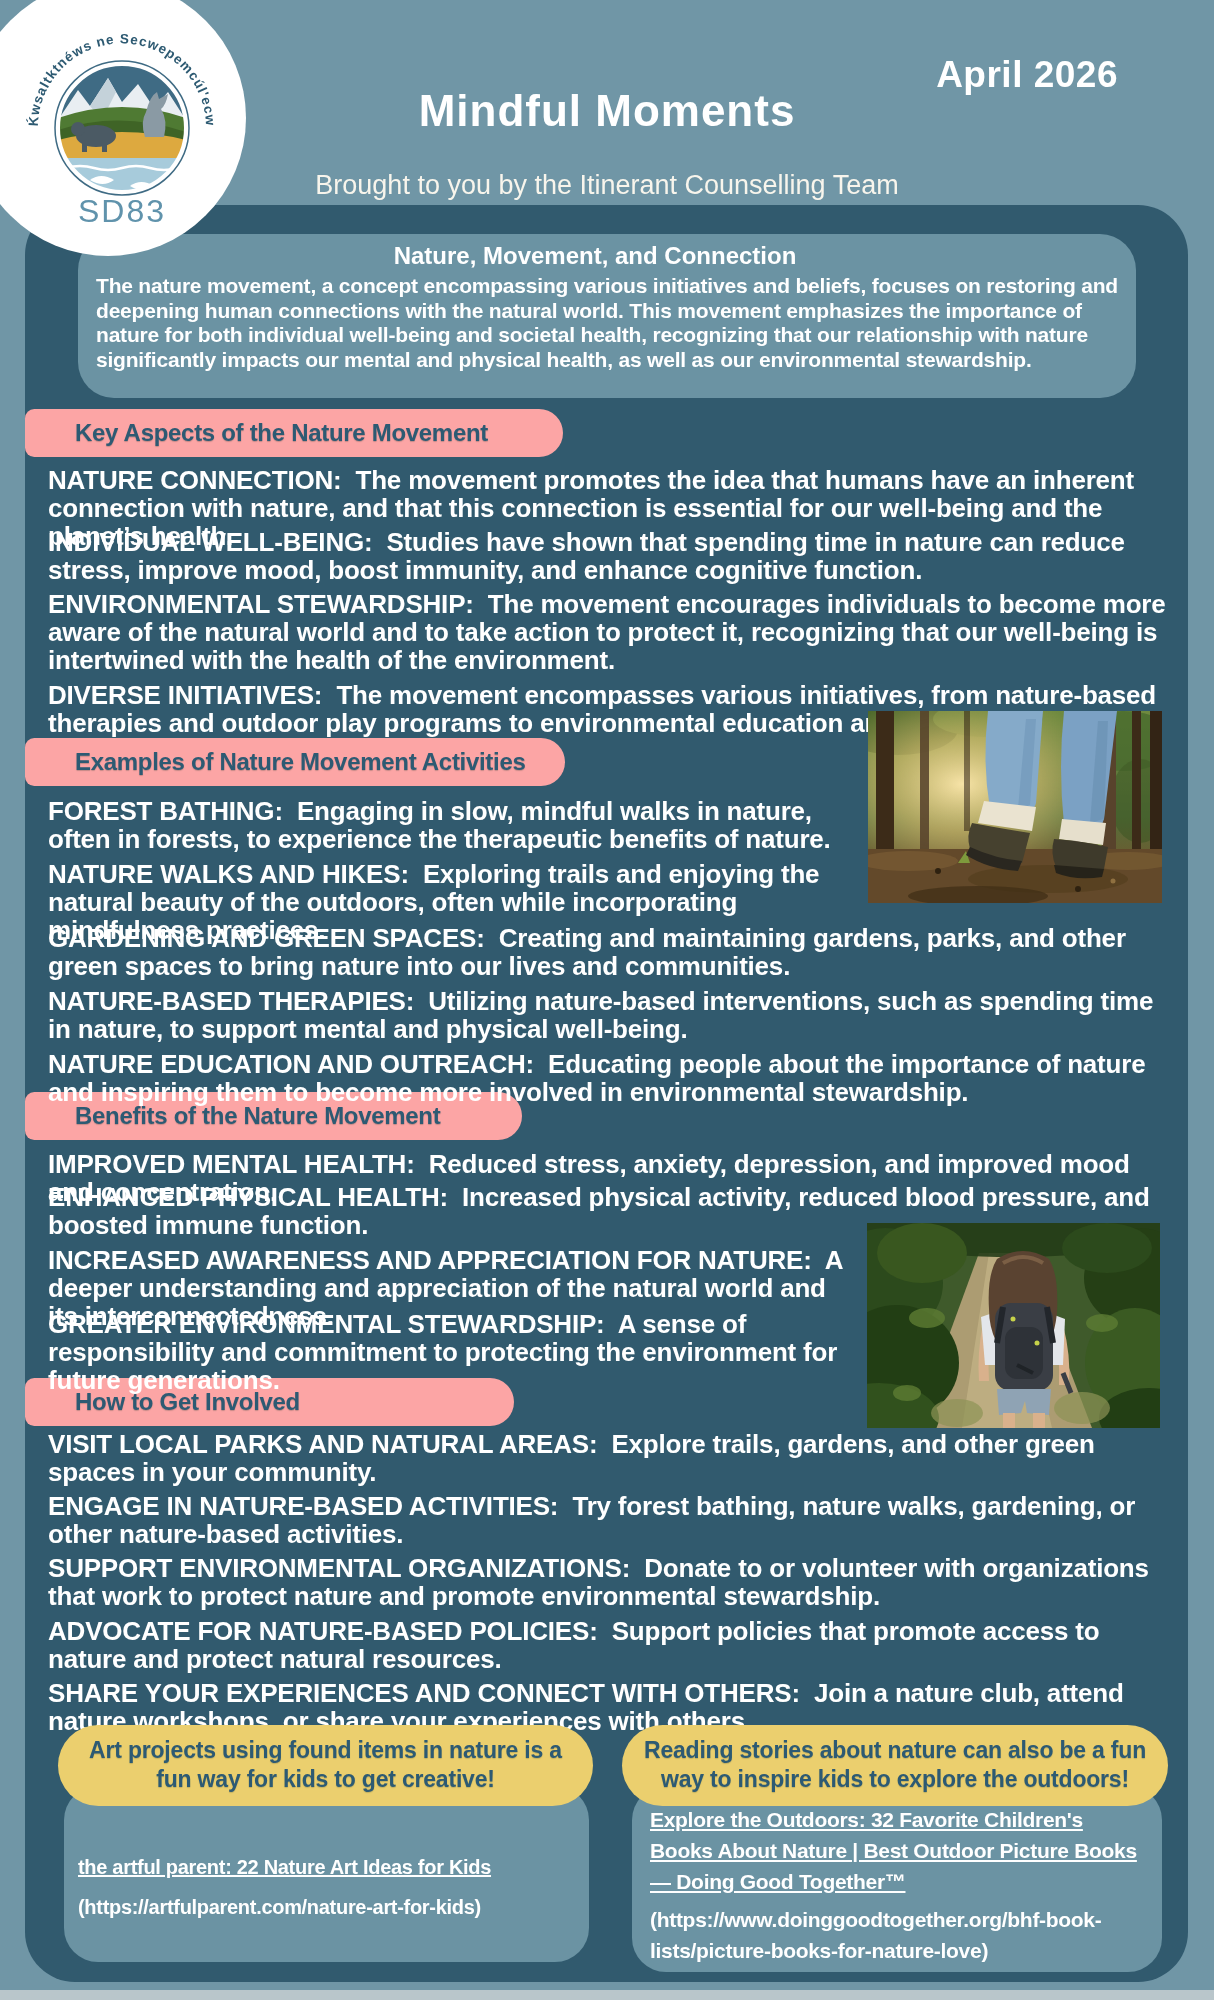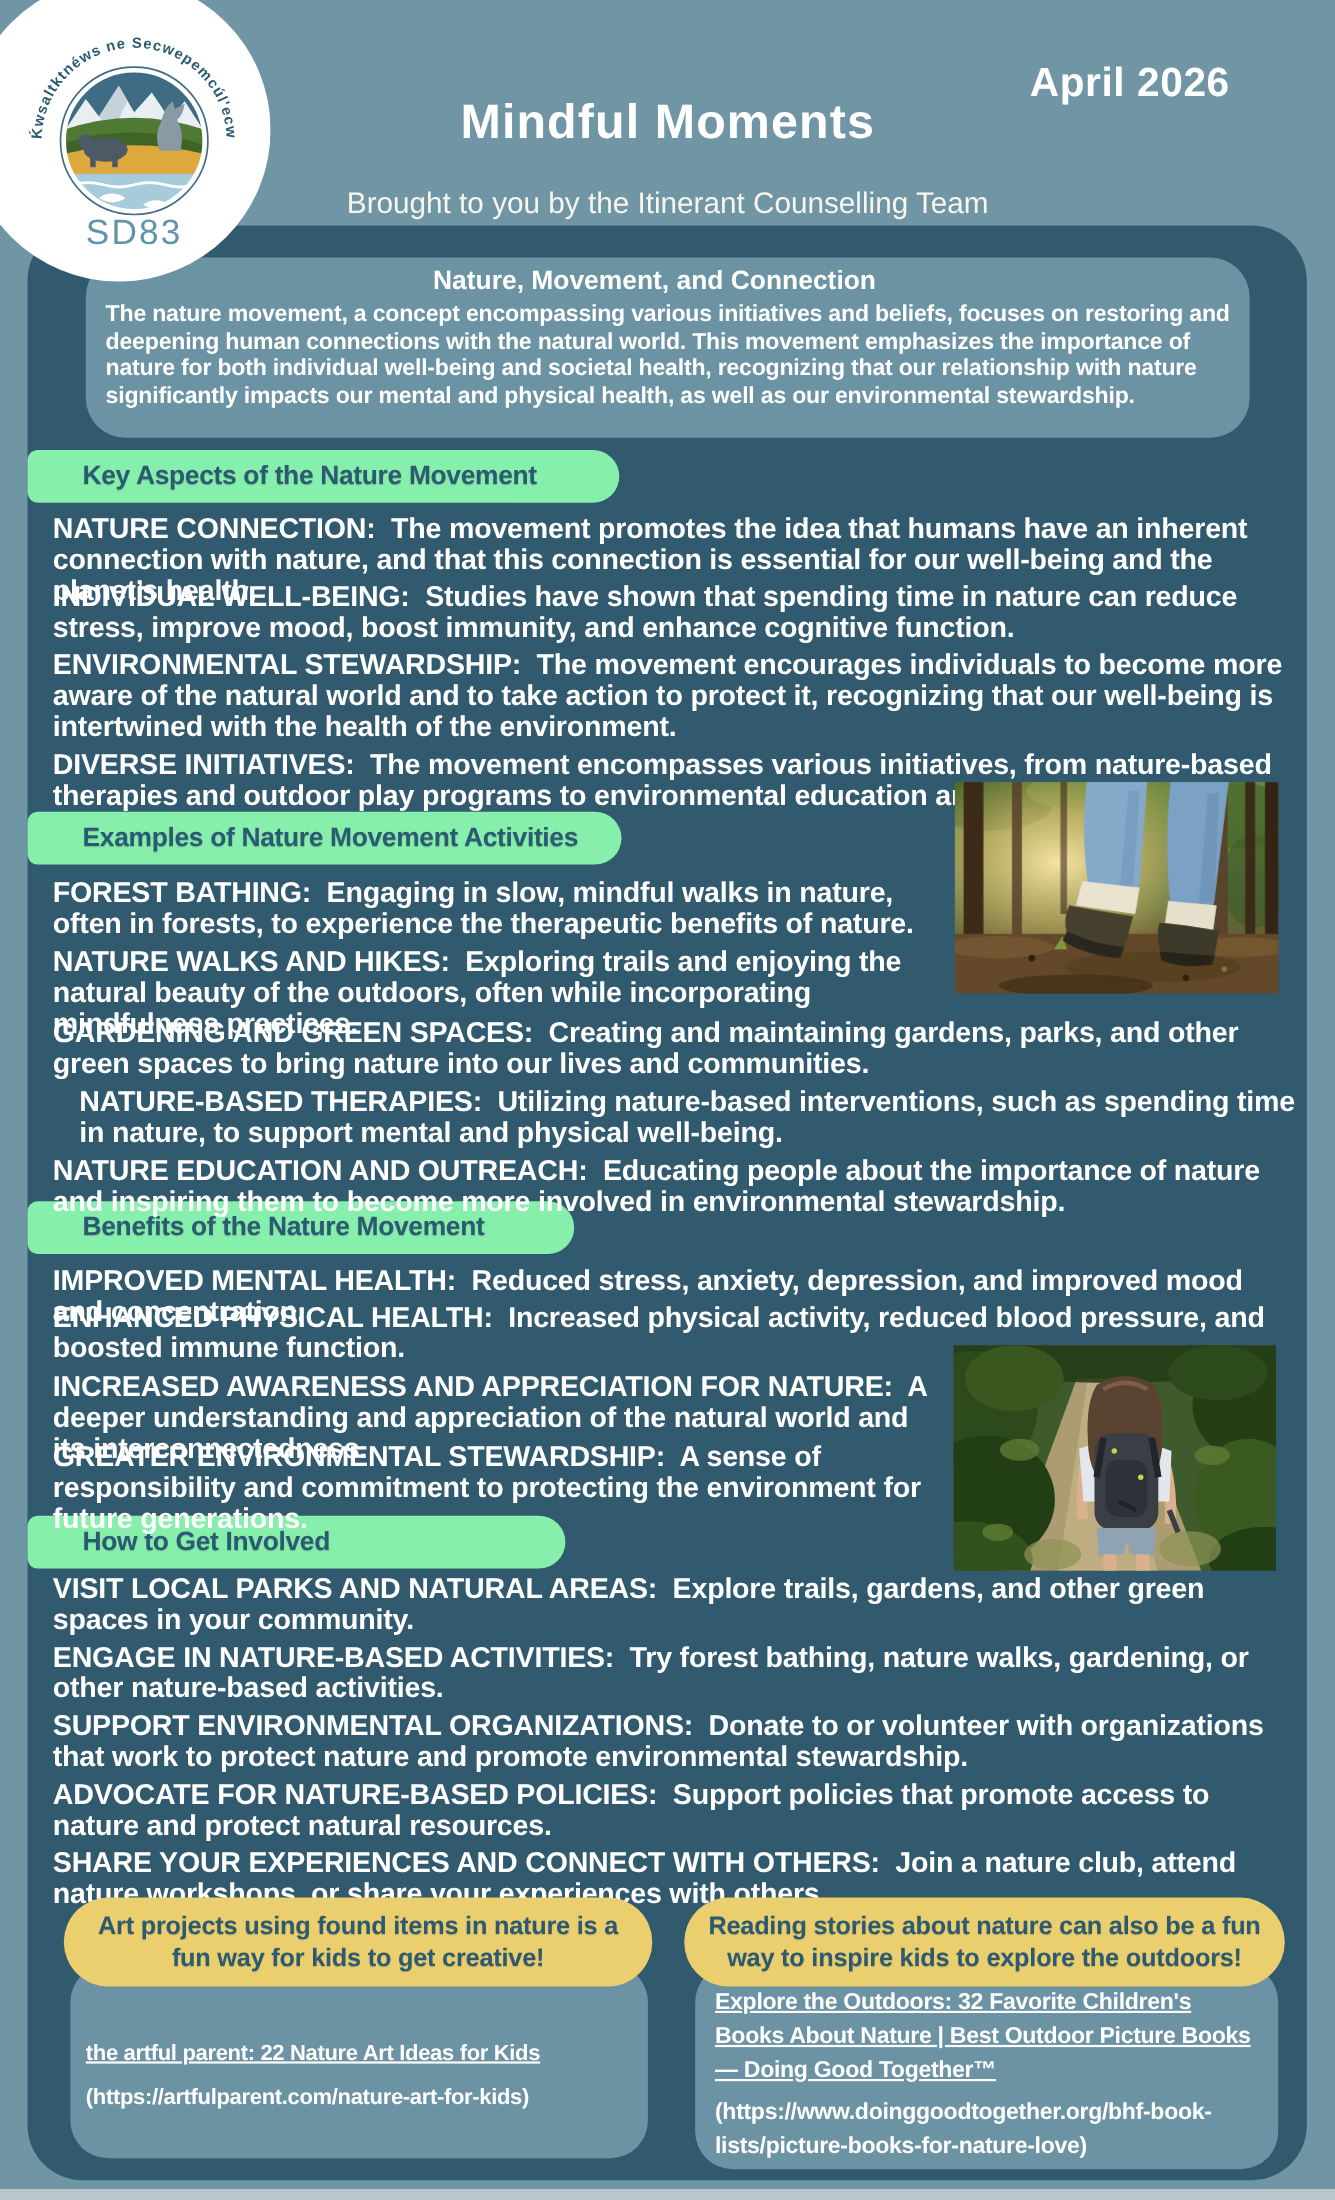--- a/index.html
+++ b/index.html
@@ -33,21 +33,21 @@
     position:absolute; left:66px; top:242px; width:1058px; text-align:center;
     color:#ffffff; font-size:24px; font-weight:bold;
   }
   .intro-body {
     position:absolute; left:96px; top:274px; width:1024px; margin:0;
     color:#ffffff; font-size:21px; line-height:24.5px; font-weight:bold;
     letter-spacing:-0.2px; white-space:pre-wrap;
   }
   .pill {
     position:absolute; left:25px; height:48px; box-sizing:border-box;
-    background:#86efac; border-radius:10px 26px 26px 10px;
+    background:#fca5a5; border-radius:10px 26px 26px 10px;
     color:#2d5a73; font-size:24px; font-weight:bold; line-height:48px;
     padding-left:50px; letter-spacing:-0.3px;
     text-shadow:0 1px 1px rgba(30,55,45,0.25);
   }
   .item {
     position:absolute; left:48px; margin:0;
     color:#ffffff; font-size:26px; line-height:28px; font-weight:bold;
     letter-spacing:-0.2px; white-space:pre-wrap;
   }
   .photo { position:absolute; display:block; }
@@ -135,21 +135,21 @@
   <div class="pill" style="top:1378px; width:489px;">How to Get Involved</div>
 
   <p class="item" style="top:466px; width:1125px;">NATURE CONNECTION:  The movement promotes the idea that humans have an inherent connection with nature, and that this connection is essential for our well-being and the planet’s health.</p>
   <p class="item" style="top:528px; width:1125px;">INDIVIDUAL WELL-BEING:  Studies have shown that spending time in nature can reduce stress, improve mood, boost immunity, and enhance cognitive function.</p>
   <p class="item" style="top:590px; width:1125px;">ENVIRONMENTAL STEWARDSHIP:  The movement encourages individuals to become more aware of the natural world and to take action to protect it, recognizing that our well-being is intertwined with the health of the environment.</p>
   <p class="item" style="top:681px; width:1125px;">DIVERSE INITIATIVES:  The movement encompasses various initiatives, from nature-based therapies and outdoor play programs to environmental education and advocacy.</p>
 
   <p class="item" style="top:797px; width:800px;">FOREST BATHING:  Engaging in slow, mindful walks in nature, often in forests, to experience the therapeutic benefits of nature.</p>
   <p class="item" style="top:860px; width:800px;">NATURE WALKS AND HIKES:  Exploring trails and enjoying the natural beauty of the outdoors, often while incorporating mindfulness practices.</p>
   <p class="item" style="top:924px; width:1125px;">GARDENING AND GREEN SPACES:  Creating and maintaining gardens, parks, and other green spaces to bring nature into our lives and communities.</p>
-  <p class="item" style="top:987px; width:1125px;margin-left:24px;">NATURE-BASED THERAPIES:  Utilizing nature-based interventions, such as spending time in nature, to support mental and physical well-being.</p>
+  <p class="item" style="top:987px; width:1125px;">NATURE-BASED THERAPIES:  Utilizing nature-based interventions, such as spending time in nature, to support mental and physical well-being.</p>
   <p class="item" style="top:1050px; width:1125px;">NATURE EDUCATION AND OUTREACH:  Educating people about the importance of nature and inspiring them to become more involved in environmental stewardship.</p>
 
   <p class="item" style="top:1150px; width:1125px;">IMPROVED MENTAL HEALTH:  Reduced stress, anxiety, depression, and improved mood and concentration.</p>
   <p class="item" style="top:1183px; width:1125px;">ENHANCED PHYSICAL HEALTH:  Increased physical activity, reduced blood pressure, and boosted immune function.</p>
   <p class="item" style="top:1246px; width:795px;">INCREASED AWARENESS AND APPRECIATION FOR NATURE:  A deeper understanding and appreciation of the natural world and its interconnectedness.</p>
   <p class="item" style="top:1310px; width:795px;">GREATER ENVIRONMENTAL STEWARDSHIP:  A sense of responsibility and commitment to protecting the environment for future generations.</p>
 
   <p class="item" style="top:1430px; width:1125px;">VISIT LOCAL PARKS AND NATURAL AREAS:  Explore trails, gardens, and other green spaces in your community.</p>
   <p class="item" style="top:1492px; width:1125px;">ENGAGE IN NATURE-BASED ACTIVITIES:  Try forest bathing, nature walks, gardening, or other nature-based activities.</p>
   <p class="item" style="top:1554px; width:1125px;">SUPPORT ENVIRONMENTAL ORGANIZATIONS:  Donate to or volunteer with organizations that work to protect nature and promote environmental stewardship.</p>

